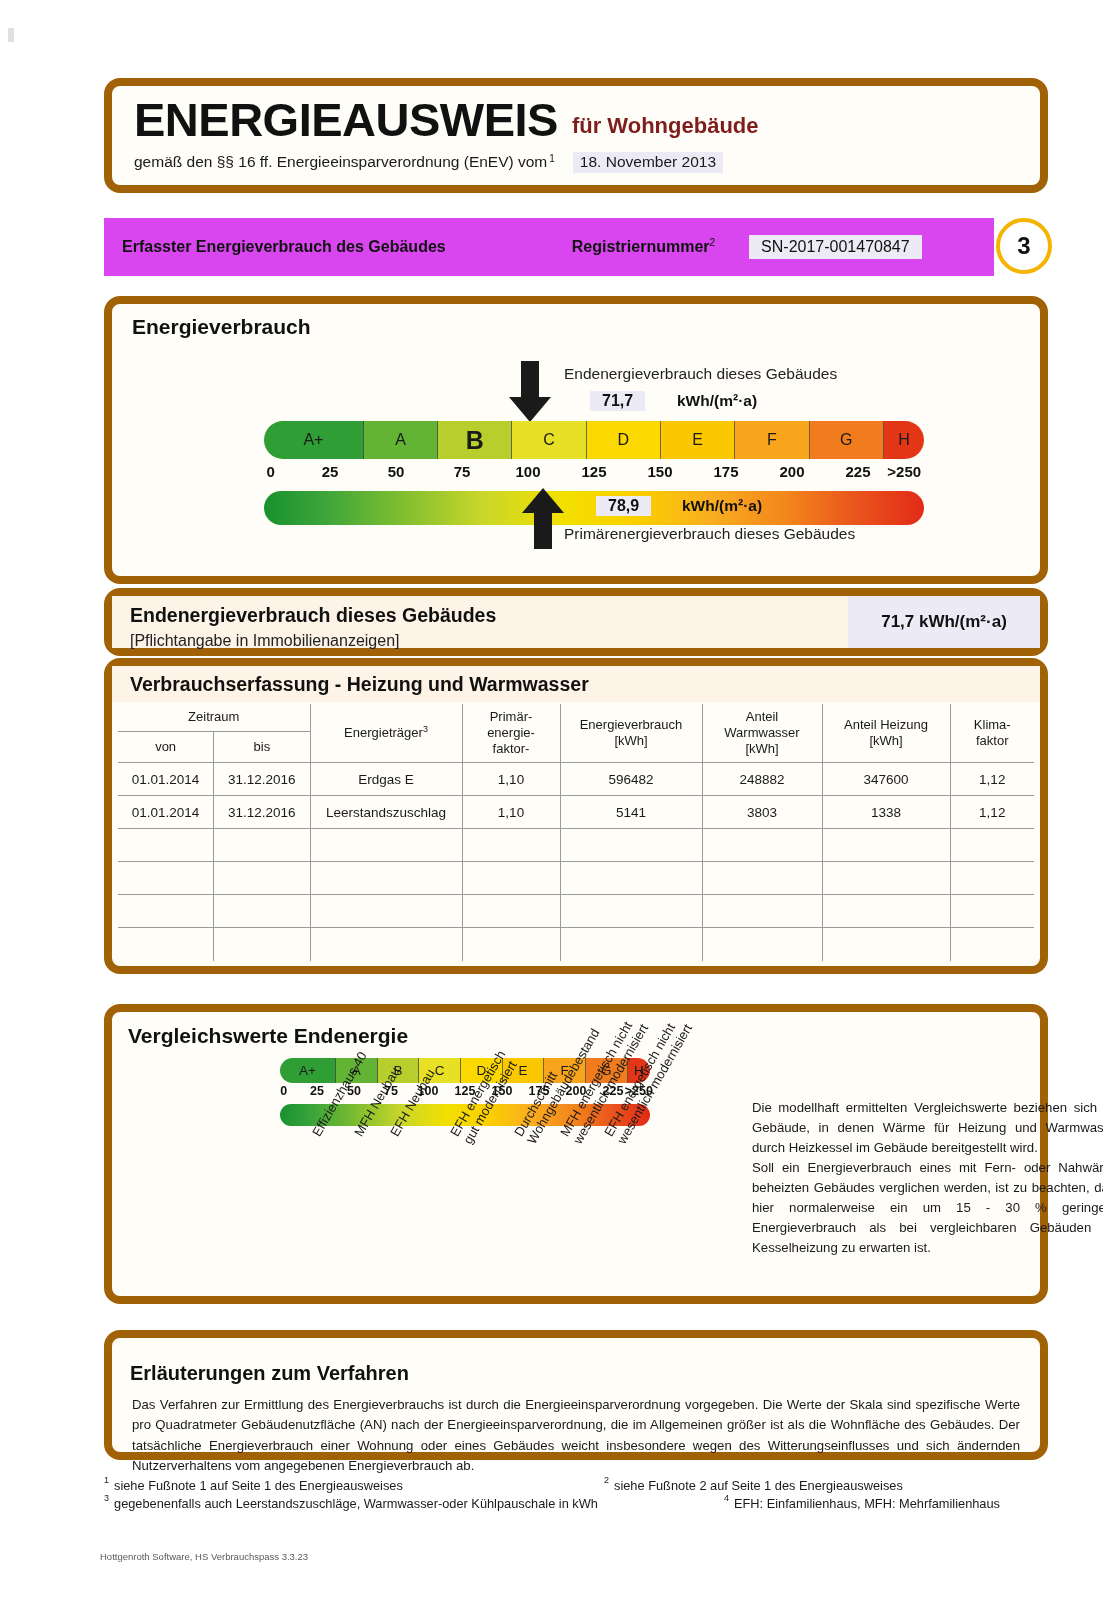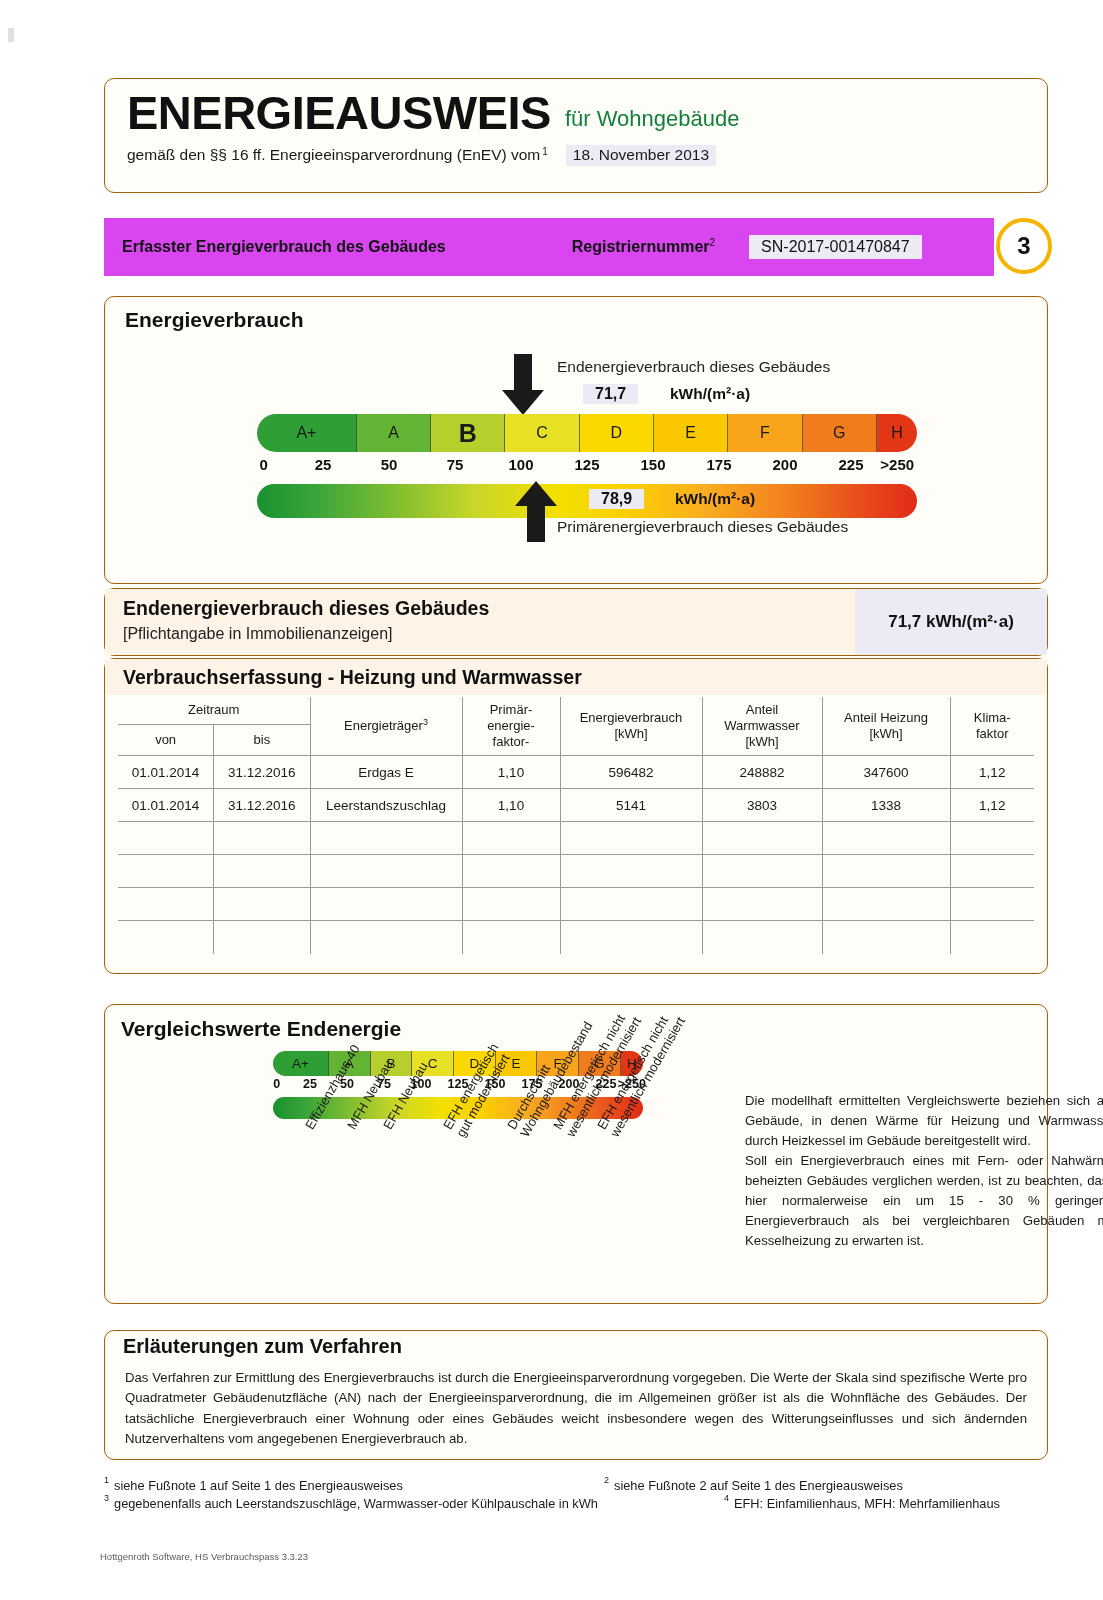--- a/index.html
+++ b/index.html
@@ -23,43 +23,43 @@
 
   .page {
     position: absolute;
     left: 0; top: 0;
     width: 1103px; height: 1600px;
     padding: 0;
   }
 
   
   .frame {
-    border: 1px solid #a16207;
-    border-radius: 10px;
+    border: 8px solid #a16207;
+    border-radius: 16px;
     background: #fffdf8;
     position: absolute;
   }
 
   
   #title-block {
     left: 104px; top: 78px; width: 944px; height: 115px;
     padding: 10px 18px 6px 22px;
   }
   .title-row { display: flex; align-items: flex-end; gap: 14px; }
   .title-main {
     font-size: 47px;
     font-weight: bold;
     letter-spacing: -0.5px;
     line-height: 1;
     color: #111;
   }
   .title-sub {
     font-size: 22px;
-    font-weight: normal;
-    color: #15803d;
+    font-weight: bold;
+    color: #7f1d1d;
     padding-bottom: 4px;
   }
   .title-legal {
     margin-top: 9px;
     font-size: 15.5px;
     display: flex;
     align-items: baseline;
     gap: 2px;
     color: #1a1a1a;
   }
@@ -291,21 +291,21 @@
   .cmp-text {
     position: absolute; left: 640px; top: 86px; width: 370px;
     font-size: 13.2px; line-height: 1.52;
     text-align: justify;
     color: #1a1a1a;
   }
   .cmp-text p { margin: 0; }
 
   
   #explain-panel { left: 104px; top: 1330px; width: 944px; height: 130px; }
-  .exp-heading { font-size: 20px; font-weight: bold; color: #111; padding: 4px 0 0 18px; }
+  .exp-heading { font-size: 20px; font-weight: bold; color: #111; padding: 24px 0 0 18px; }
   .exp-text {
     padding: 10px 20px 0 20px;
     font-size: 13.2px; line-height: 1.55;
     text-align: justify;
     color: #1a1a1a;
   }
 
   
   #footnotes {
     position: absolute; left: 104px; top: 1478px; width: 944px;

